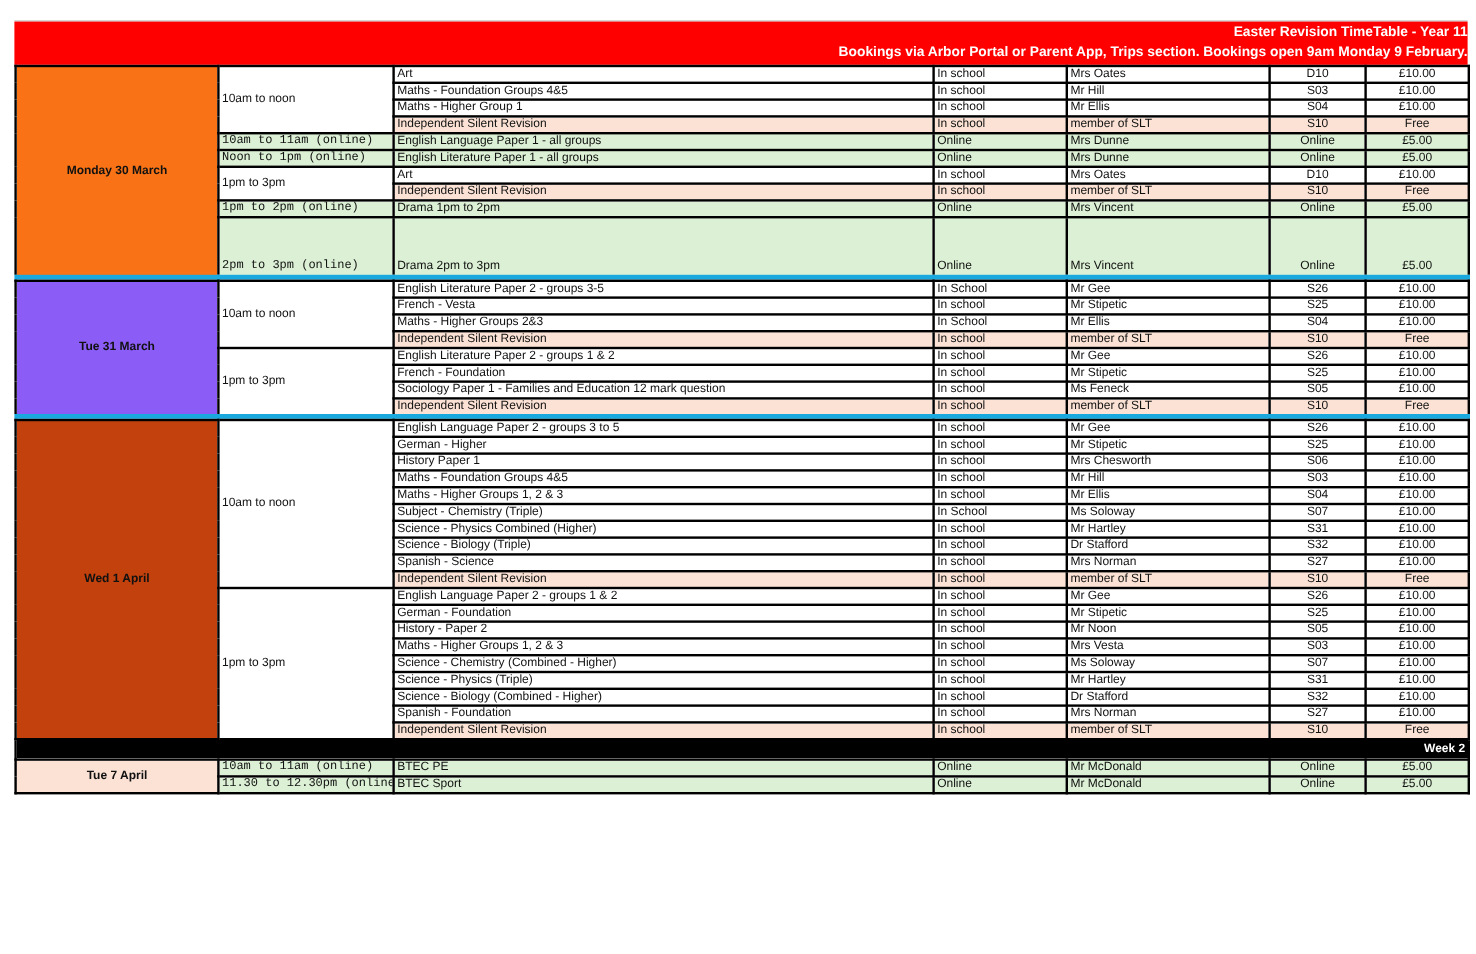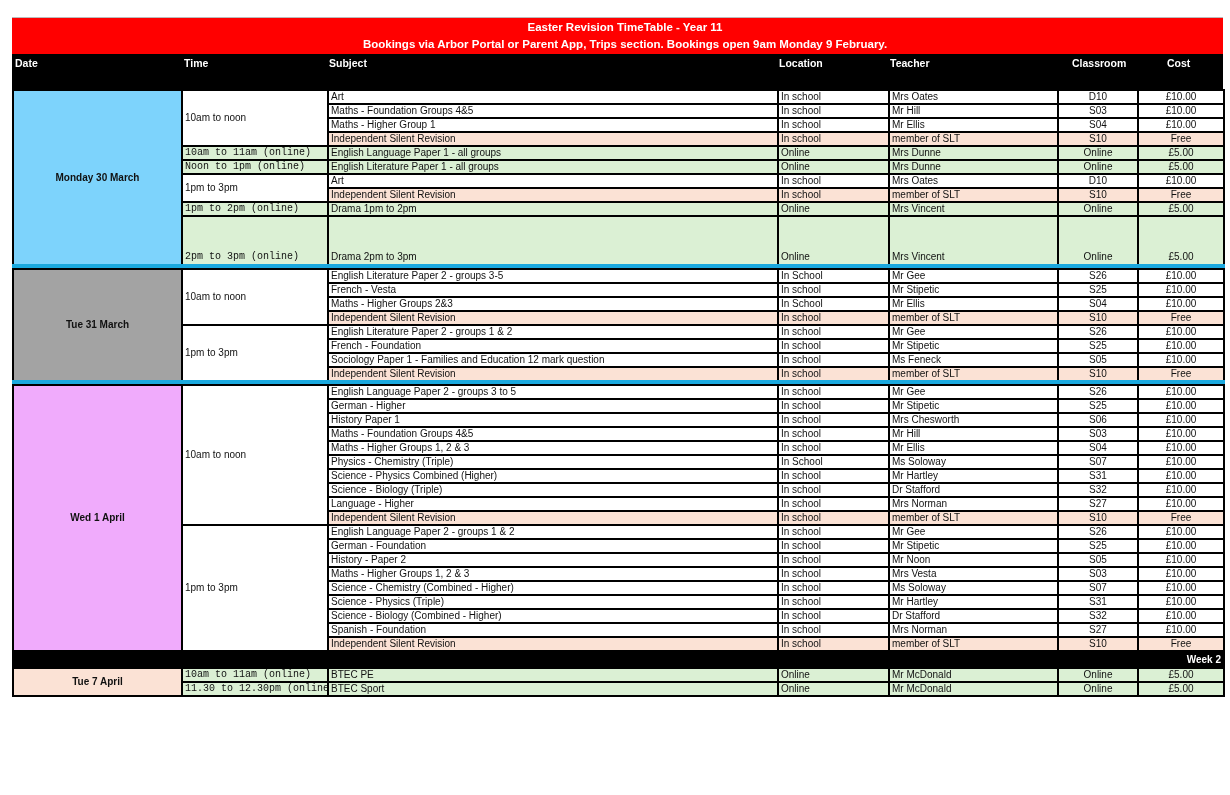--- a/index.html
+++ b/index.html
@@ -1,60 +1,51 @@
 <!DOCTYPE html>
 <html><head>
   <meta charset="utf-8">
   <style>
     html, body { margin: 0; padding: 0; background: #ffffff; }
     body { width: 1230px; height: 795px; position: relative; overflow: hidden;
            font-family: "Liberation Sans", "DejaVu Sans", sans-serif; font-size: 10px; color: #111; }
     #sheet { position: absolute; left: 12px; top: 17px; width: 1211px; border-top: 1px solid #bbb; }
     .banner { background: #ff0000; color: #fff; font-weight: bold; font-size: 11.5px; text-align: center;
               height: 36px; line-height: 17px; padding-top: 1px; box-sizing: border-box; }
-    .banner div { padding-left: 15px; }
+    .banner div { padding-left: 15px; text-align: right; }
     .colhead { background: #000; color: #fff; font-weight: bold; font-size: 10.5px; height: 35px; position: relative; }
     .colhead span { position: absolute; top: 3px; }
     table.tt { border-collapse: collapse; table-layout: fixed; width: 1211px; }
     table.tt td { border: 2px solid #000; padding: 0 2px; height: 12px; line-height: 12px; font-size: 10px;
                   white-space: nowrap; overflow: hidden; }
     td.date { font-weight: bold; font-size: 10.5px; text-align: center; }
     td.c { text-align: center; }
     td.time { vertical-align: middle; }
     tr.white td.r { background: #fff; }
     tr.pink td.r { background: #fbe2d5; margin-top: 40px; }
     tr.green td.r { background: #dbf0d4; }
     td.tgreen { background: #dbf0d4; font-family: Liberation Mono, monospace; }
     td.twhite { background: #fff; }
-    .d-mon { background: #7dd3fc; }
-    .d-tue { background: #a3a3a3; }
-    .d-wed { background: #f0abfc; }
+    .d-mon { background: #f97316; }
+    .d-tue { background: #8b5cf6; }
+    .d-wed { background: #c2410c; }
     .d-tue7 { background: #fbe2d5; }
     tr.sep td { height: 0; padding: 0; border: none; border-top: 4px solid #1aa9df; line-height: 0; }
     tr.wk td { background: #000; color: #fff; font-weight: bold; height: 15px; line-height: 15px; border-color: #000; text-align: right; }
     tr.tall td.r { height: 46px; vertical-align: bottom; padding-bottom: 1px; }
     tr.tall td.tgreen { vertical-align: bottom; padding-bottom: 1px; }
   </style>
 </head>
 <body>
 
 <div id="sheet">
   <div class="banner">
     <div>Easter Revision TimeTable - Year 11</div>
     <div>Bookings via Arbor Portal or Parent App, Trips section.  Bookings open 9am Monday 9 February.</div>
   </div>
-  <div class="colhead">
-    <span style="left:3px">Date</span>
-    <span style="left:172px">Time</span>
-    <span style="left:317px">Subject</span>
-    <span style="left:767px">Location</span>
-    <span style="left:878px">Teacher</span>
-    <span style="left:1060px">Classroom</span>
-    <span style="left:1155px">Cost</span>
-  </div>
 
   <table class="tt">
     <colgroup>
       <col style="width:169px">
         <col style="width:146px">
         <col style="width:450px">
       <col style="width:111px">
         <col style="width:169px">
         <col style="width:80px">
         <col style="width:86px">
@@ -233,42 +224,42 @@
           <td class="r c">£10.00</td>
         </tr>
         <tr class="white">
           <td class="r">Maths - Higher Groups 1, 2 &amp; 3</td>
           <td class="r">In school</td>
           <td class="r">Mr Ellis</td>
           <td class="r c">S04</td>
           <td class="r c">£10.00</td>
         </tr>
         <tr class="white">
-          <td class="r">Physics - Chemistry (Triple)</td>
+          <td class="r">Subject - Chemistry (Triple)</td>
           <td class="r">In School</td>
           <td class="r">Ms Soloway</td>
           <td class="r c">S07</td>
           <td class="r c">£10.00</td>
         </tr>
         <tr class="white">
           <td class="r">Science - Physics Combined (Higher)</td>
           <td class="r">In school</td>
           <td class="r">Mr Hartley</td>
           <td class="r c">S31</td>
           <td class="r c">£10.00</td>
         </tr>
         <tr class="white">
           <td class="r">Science - Biology (Triple)</td>
           <td class="r">In school</td>
           <td class="r">Dr Stafford</td>
           <td class="r c">S32</td>
           <td class="r c">£10.00</td>
         </tr>
         <tr class="white">
-          <td class="r">Language - Higher</td>
+          <td class="r">Spanish - Science</td>
           <td class="r">In school</td>
           <td class="r">Mrs Norman</td>
           <td class="r c">S27</td>
           <td class="r c">£10.00</td>
         </tr>
         <tr class="pink">
           <td class="r">Independent Silent Revision</td>
           <td class="r">In school</td>
           <td class="r">member of SLT</td>
           <td class="r c">S10</td>

